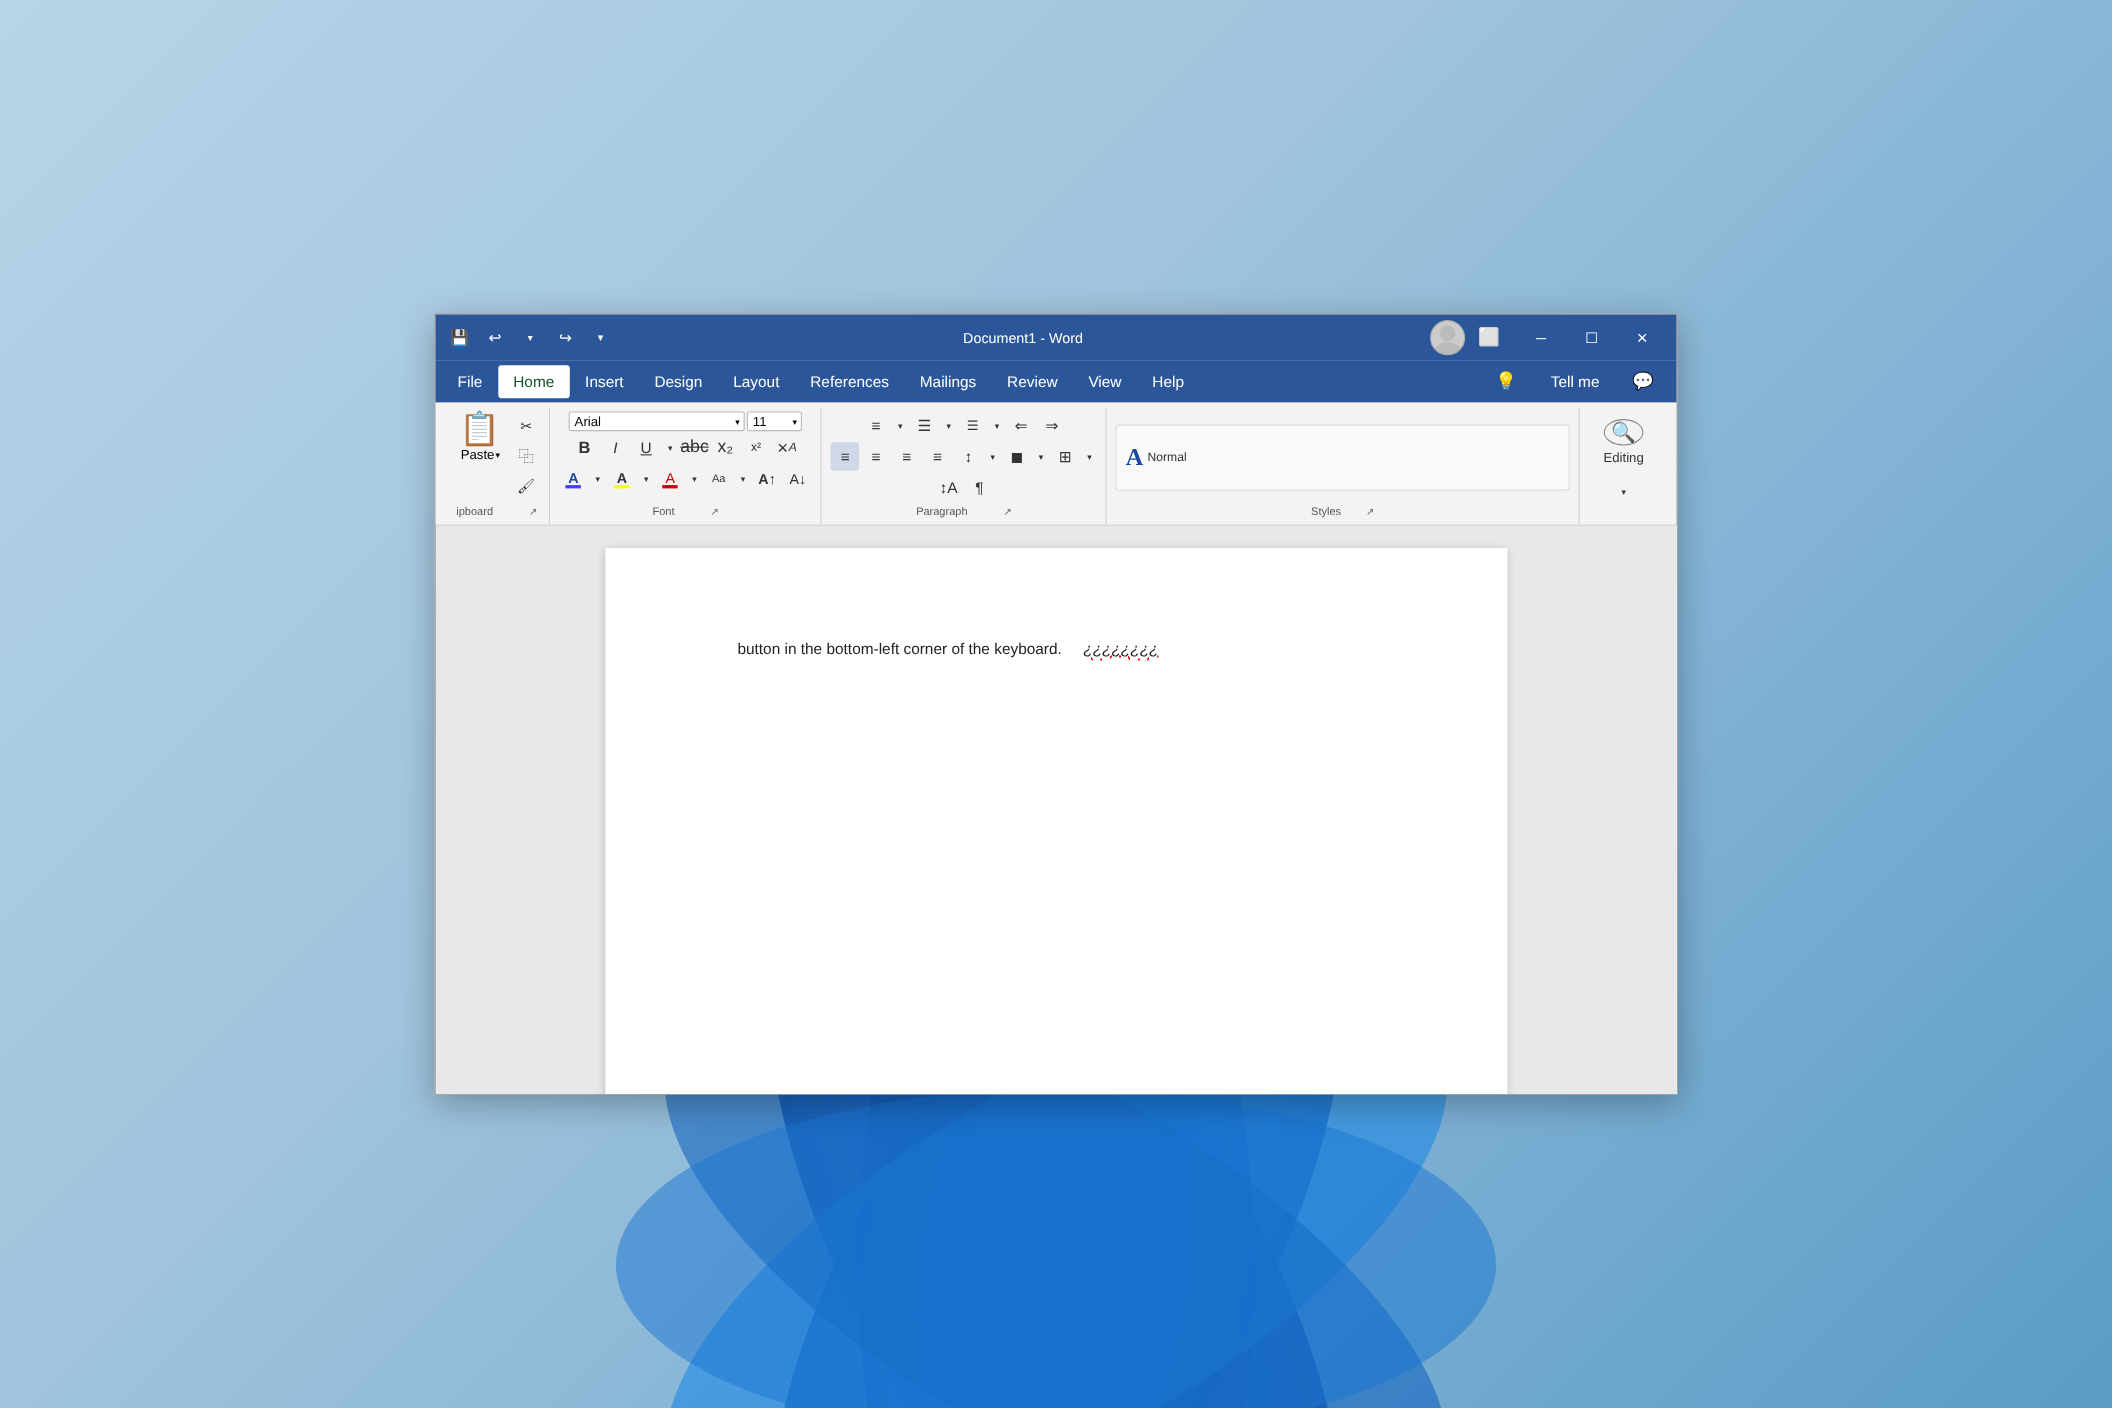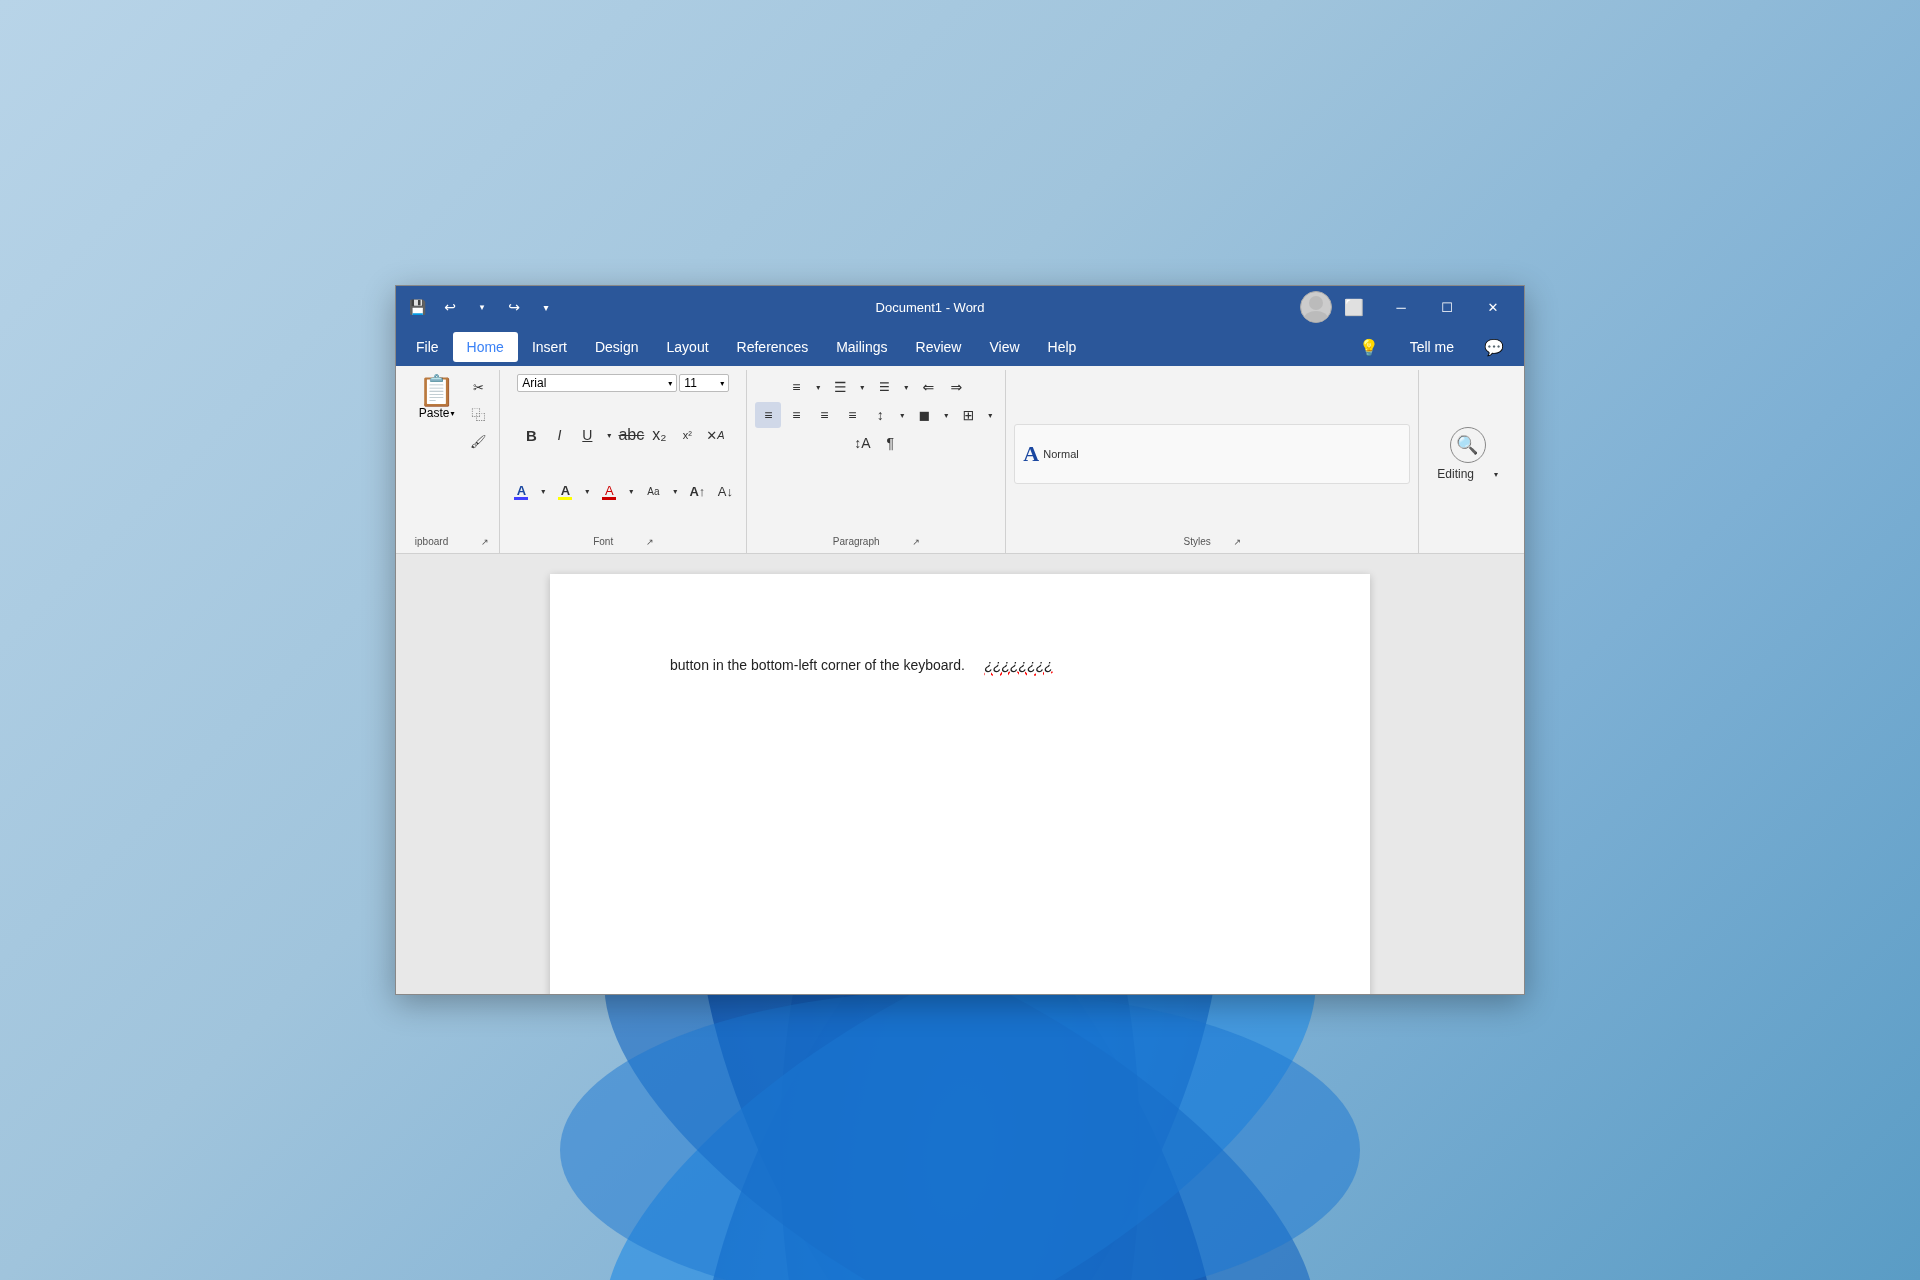--- a/index.html
+++ b/index.html
@@ -116,21 +116,21 @@
       font-size: 14px;
       color: white;
       cursor: pointer;
       border-radius: 3px;
       height: 30px;
       display: flex;
       align-items: center;
     }
     .menu-item.active {
       background: white;
-      color: #3b82f6;
+      color: #14532d;
     }
 
     .menu-right {
       margin-left: auto;
       display: flex;
       align-items: center;
       gap: 2px;
     }
 
     
@@ -381,21 +381,21 @@
           <div class="rb-btn-sm" title="Copy" style="font-size:14px;">⿻</div>
           <div class="rb-btn-sm" title="Format Painter" style="font-size:13px;">🖌</div>
         </div>
       </div>
       <div class="ribbon-group-label">
         <span>ipboard</span>
         <span style="font-size:9px; margin-left:30px;">↗</span>
       </div>
     </div>
 
-    <div class="ribbon-group" style="min-width:220px;gap:28px;">
+    <div class="ribbon-group" style="min-width:220px;">
       <div class="ribbon-row">
         <div class="font-selector">
           <span style="flex:1;">Arial</span>
           <span class="dropdown-arrow">▾</span>
         </div>
         <div class="font-size-selector">
           <span style="flex:1;">11</span>
           <span class="dropdown-arrow">▾</span>
         </div>
       </div>
@@ -485,21 +485,21 @@
       <div class="ribbon-group-label">
         <span>Styles</span>
         <span style="font-size:9px; margin-left:20px;">↗</span>
       </div>
     </div>
 
     <div class="ribbon-group" style="min-width:80px;">
       <div style="flex:1; display:flex; align-items:center; justify-content:center;">
         <div class="editing-btn">
           <div class="editing-icon">🔍</div>
-          <div style="display:flex; align-items:center; gap:20px;">
+          <div style="display:flex; align-items:center; gap:20px;flex-direction:column;">
             <span>Editing</span>
             <span style="font-size:8px;">▾</span>
           </div>
         </div>
       </div>
       <div class="ribbon-group-label" style="visibility:hidden;">x</div>
     </div>
 
   </div>
 

